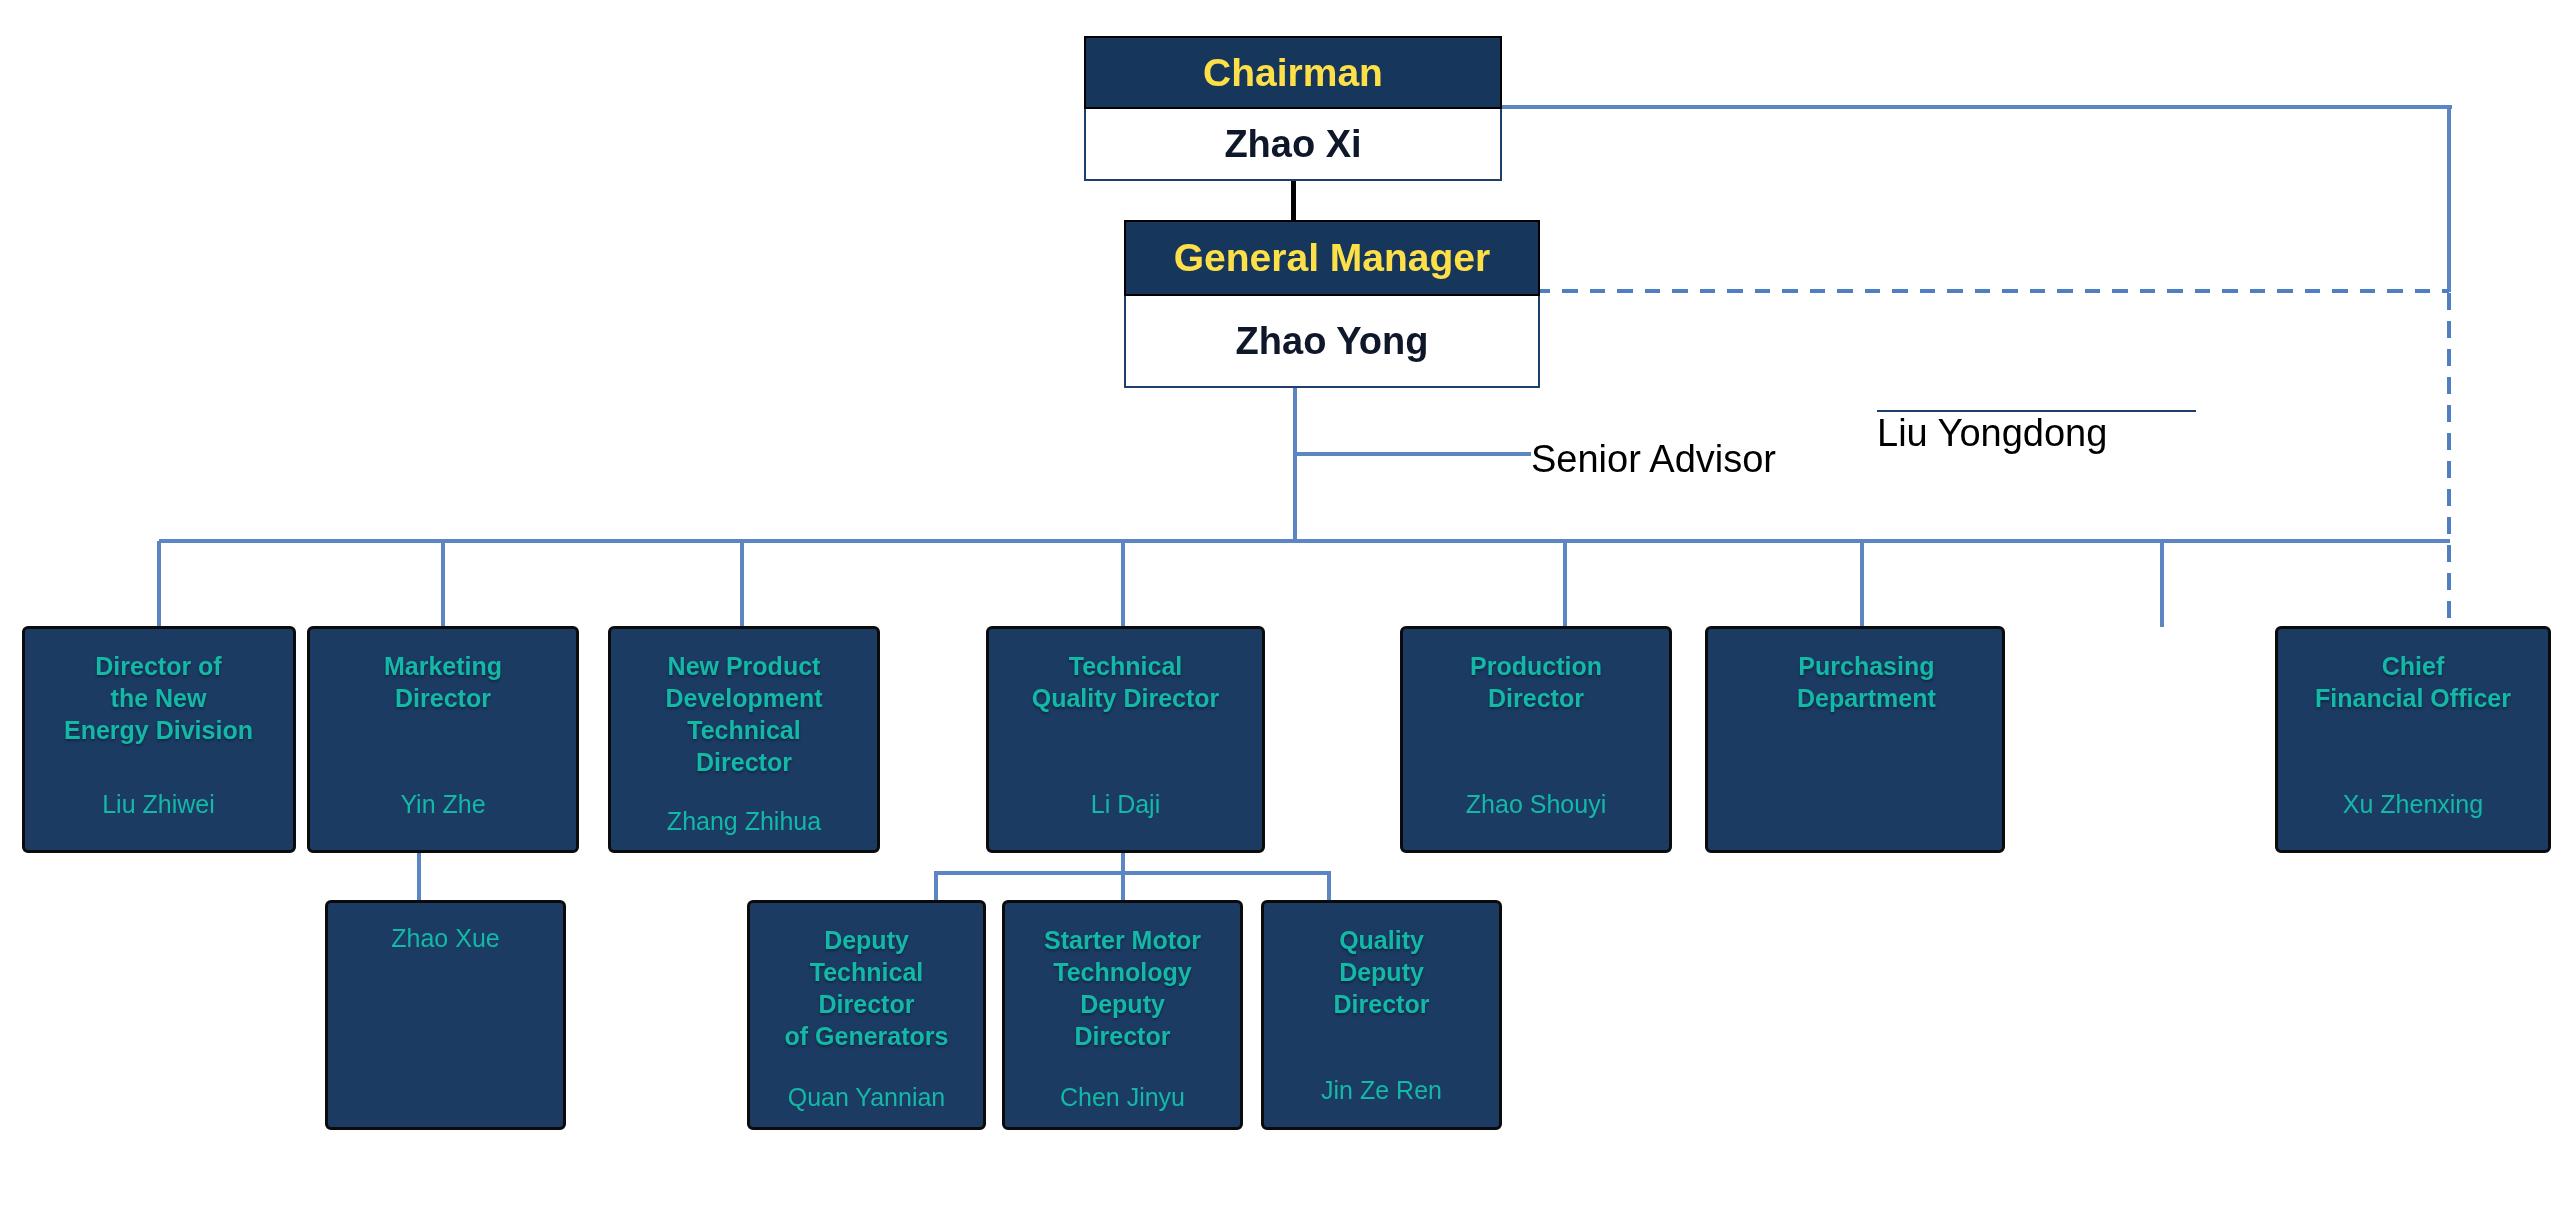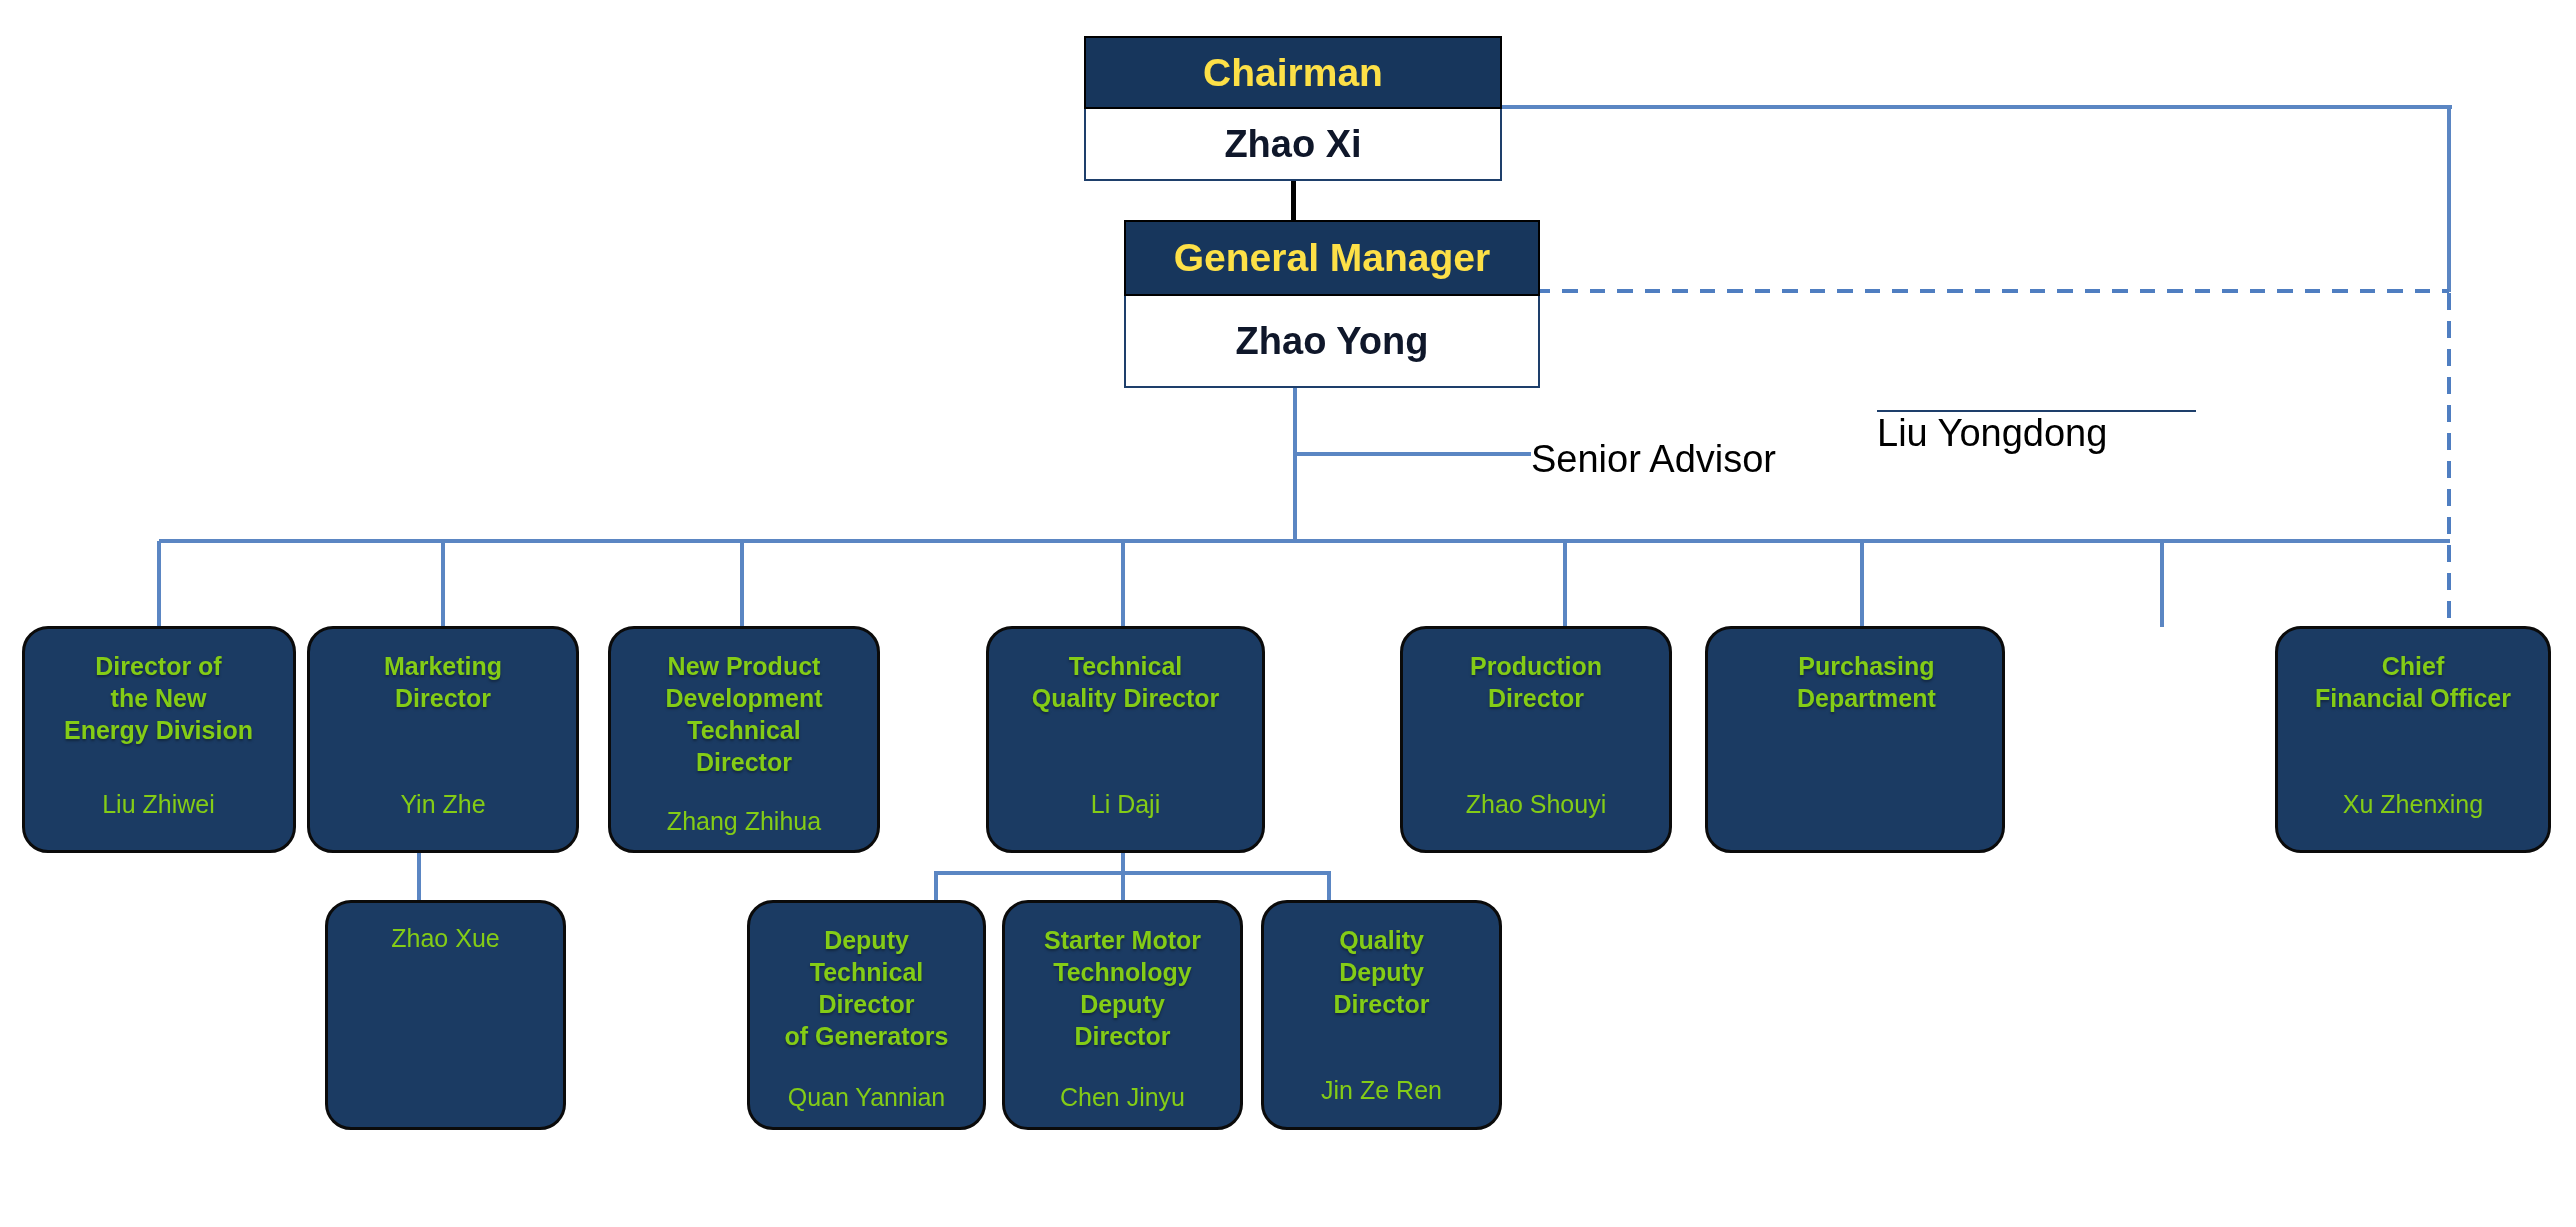--- a/index.html
+++ b/index.html
@@ -50,22 +50,22 @@
   #box-chairman .bd{height:72px;font-size:38px;}
   #box-gm{left:1114px;top:220px;width:416px;margin-left:10px;}
   #box-gm .hd{height:76px;font-size:39px;}
   #box-gm .bd{height:92px;font-size:38px;}
   
   #box-sa{left:1531px;top:410px;width:665px;height:90px;display:flex;flex-direction:row;z-index:2;position:absolute;}
   #box-sa .hd{width:346px;height:90px;font-size:38px;margin-top:28px;}
   #box-sa .bd{flex:1;height:90px;font-size:38px;border-top:2.6px solid #1e3f6b;}
 
   
-  .box{position:absolute;background:#1b3b63;border:3.4px solid #0b0b0b;border-radius:26px;
-    color:#84cc16;display:flex;flex-direction:column;justify-content:space-between;align-items:center;
+  .box{position:absolute;background:#1b3b63;border:3.4px solid #0b0b0b;border-radius:6px;
+    color:#14b8a6;display:flex;flex-direction:column;justify-content:space-between;align-items:center;
     text-align:center;box-sizing:border-box;padding:20.6px 5.2px 31px;z-index:2;}
   .box .title{font-weight:bold;font-size:25px;line-height:1.28;white-space:pre-line;
     text-shadow:0 1.7px 2.6px rgba(0,0,0,0.35);}
   .box .name{font-size:25px;white-space:pre-line;font-weight:normal;}
   .lv3{padding-bottom:15.5px;}
 
   #b-l2-1{left:21.5px;  top:626px;width:274px;height:227px;}
   #b-l2-2{left:307px; top:626px;width:272px;height:227px;}
   #b-l2-3{left:608px; top:626px;width:272px;height:227px;padding-bottom:13.7px;}
   #b-l2-4{left:986px;top:626px;width:279px;height:227px;}

